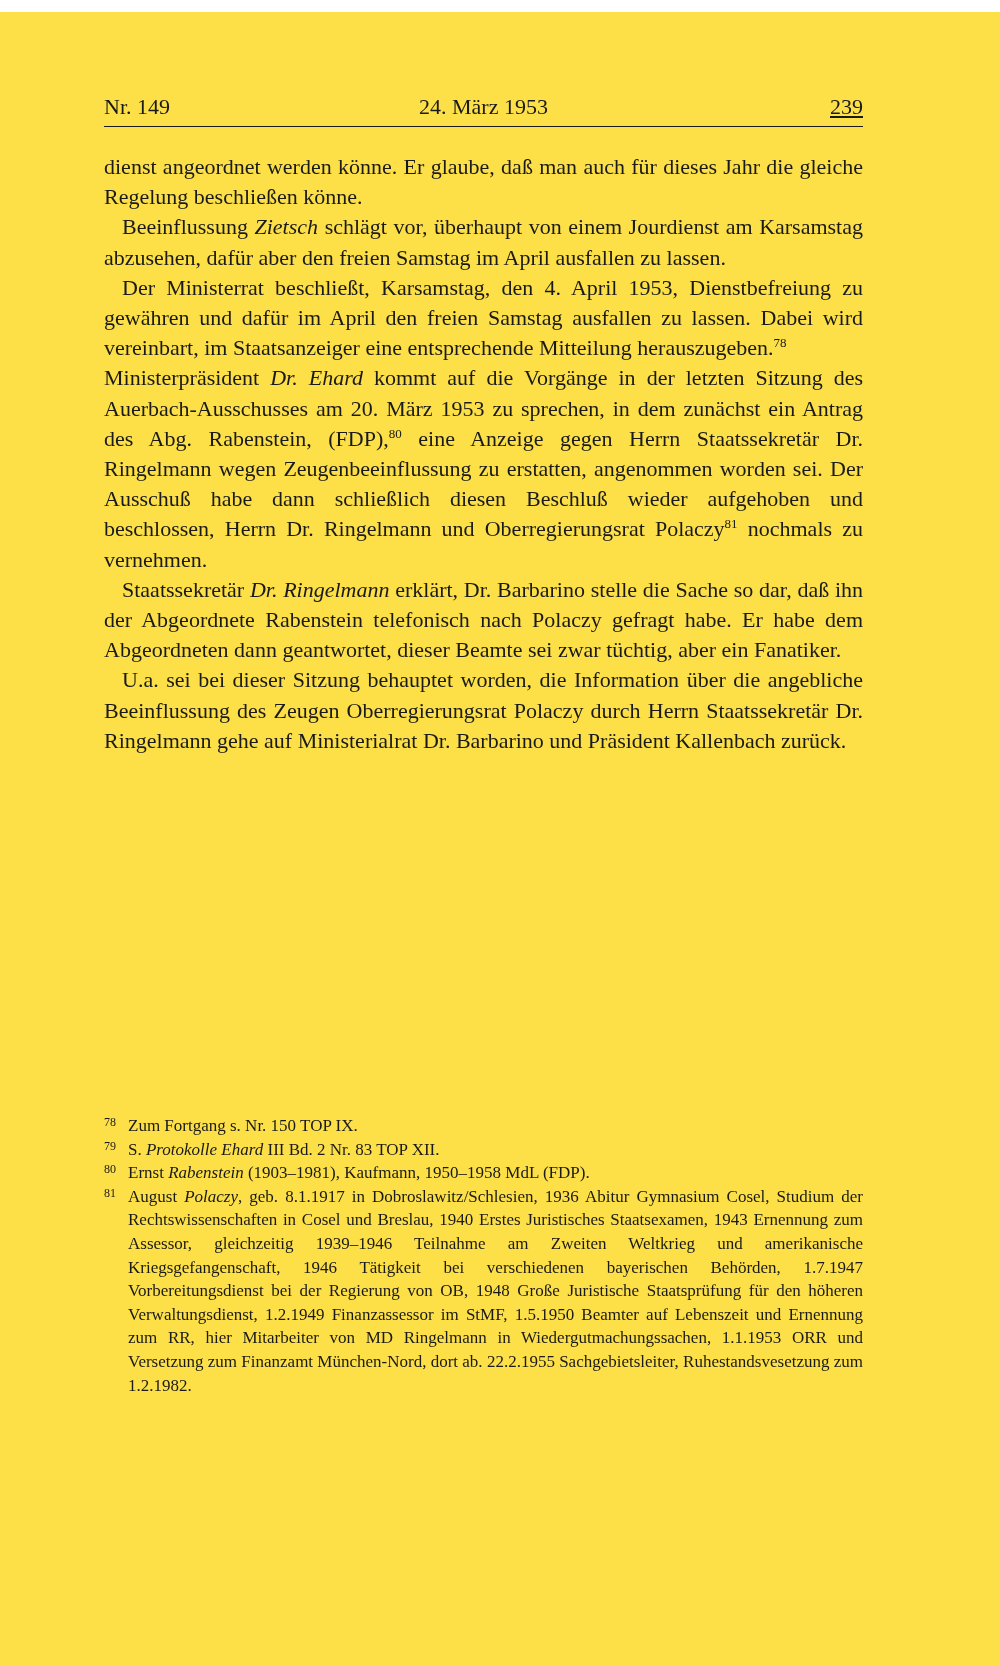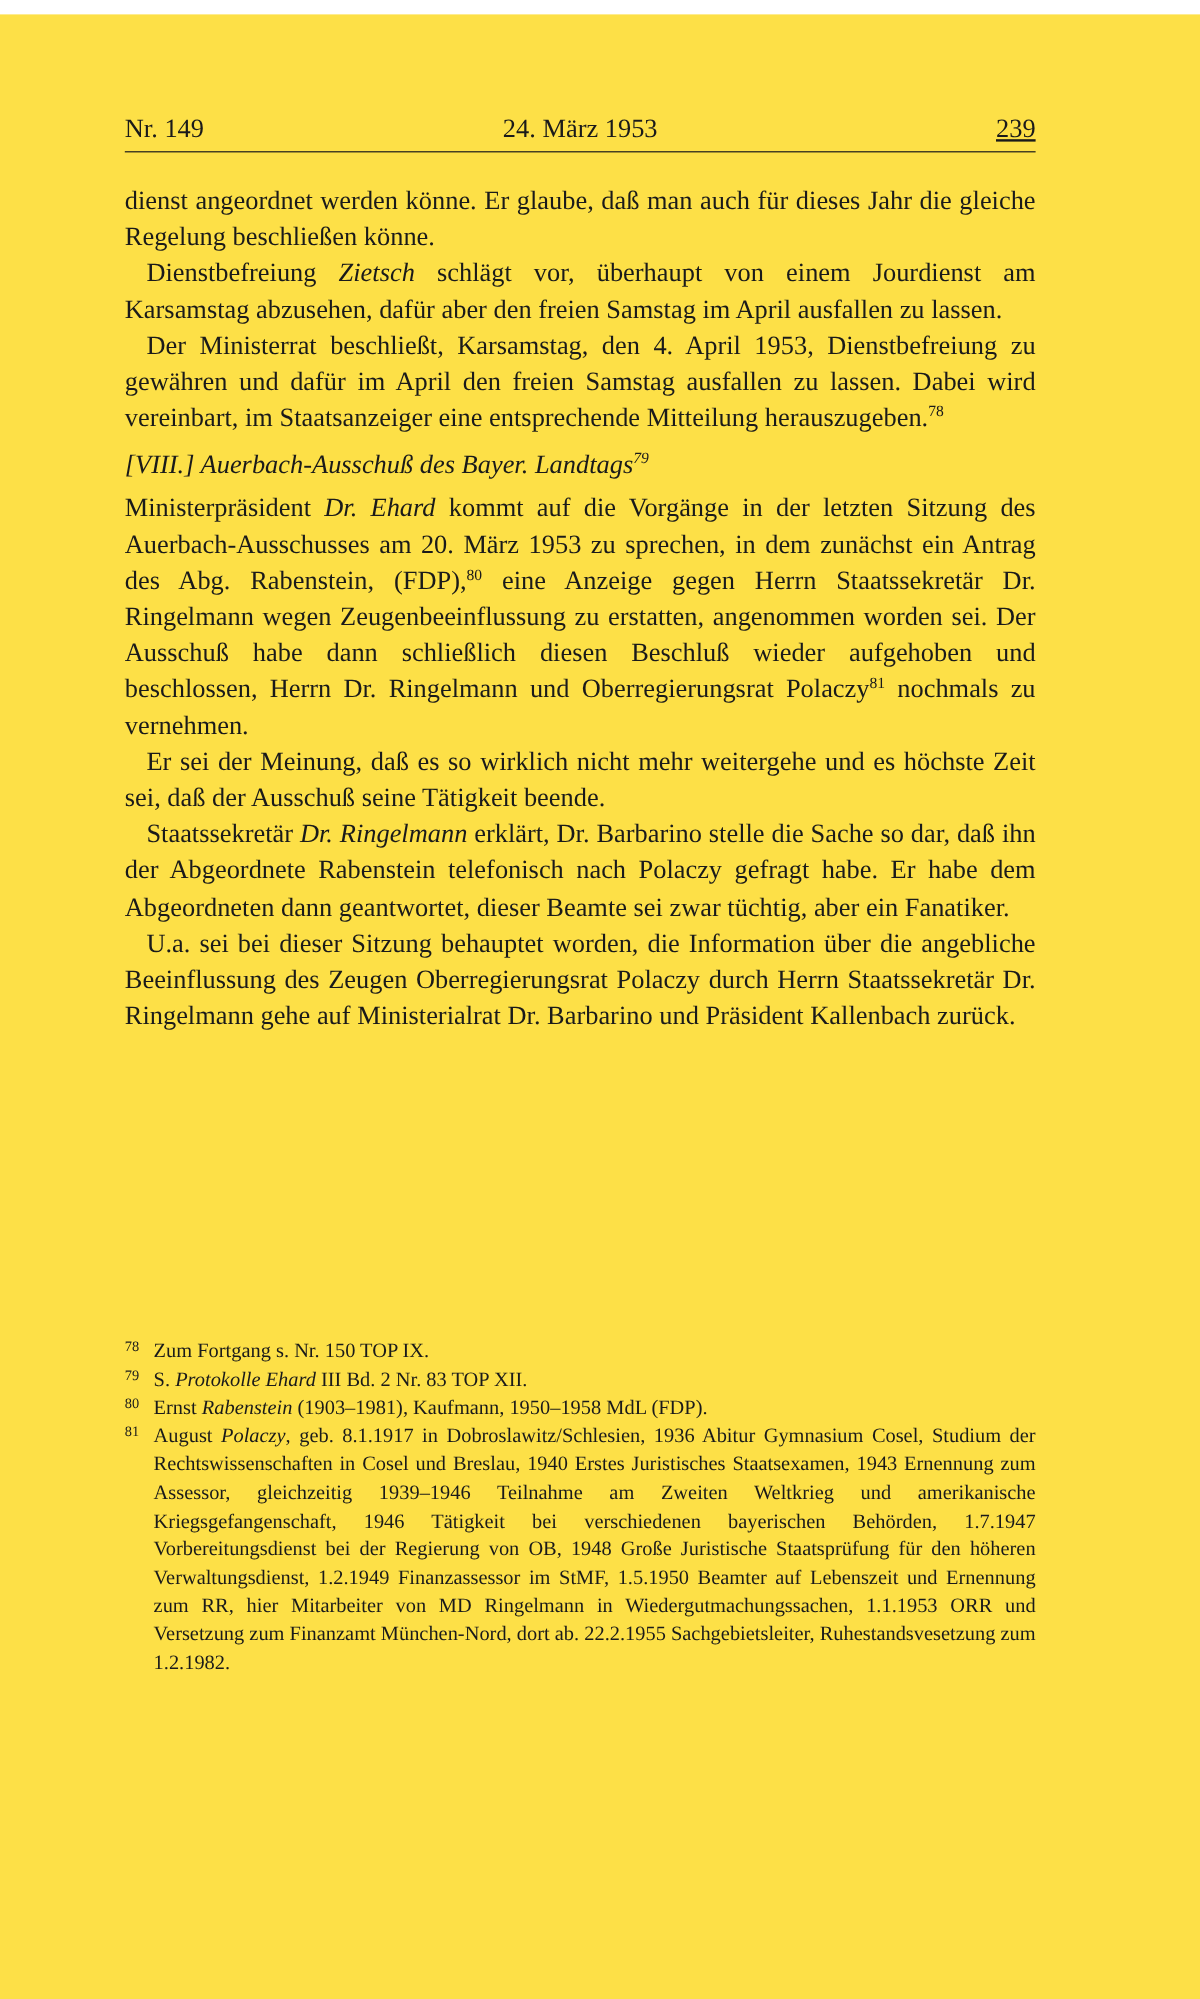--- a/index.html
+++ b/index.html
@@ -45,29 +45,27 @@
 
   <div class="running-head">
     <span class="left">Nr. 149</span>
     <span class="center">24. März 1953</span>
     <span class="right">239</span>
   </div>
 
   <div class="body-text">
     <p>dienst angeordnet werden könne. Er glaube, daß man auch für dieses Jahr die gleiche Regelung beschließen könne.</p>
 
-    <p class="indent"><span>Dienstbefreiung </span><em>Zietsch</em><span> schlägt vor, überhaupt von einem Jourdienst am Karsamstag abzusehen, dafür aber den freien Samstag im April ausfallen zu lassen.</span></p>
+    <p class="indent"><span>Beeinflussung </span><em>Zietsch</em><span> schlägt vor, überhaupt von einem Jourdienst am Karsamstag abzusehen, dafür aber den freien Samstag im April ausfallen zu lassen.</span></p>
 
     <p class="indent"><span>Der Ministerrat beschließt, Karsamstag, den 4. April 1953, Dienstbefreiung zu gewähren und dafür im April den freien Samstag ausfallen zu lassen. Dabei wird vereinbart, im Staatsanzeiger eine entsprechende Mitteilung herauszugeben.</span><sup>78</sup></p>
 
-    <div class="section-heading"><span class="num">[VIII.]</span><span> Auerbach-Ausschuß des Bayer. Landtags</span><sup>79</sup></div>
 
     <p><span>Ministerpräsident </span><em>Dr. Ehard</em><span> kommt auf die Vorgänge in der letzten Sitzung des Auerbach-Ausschusses am 20. März 1953 zu sprechen, in dem zunächst ein Antrag des Abg. Rabenstein, (FDP),</span><sup>80</sup><span> eine Anzeige gegen Herrn Staatssekretär Dr. Ringelmann wegen Zeugenbeeinflussung zu erstatten, angenommen worden sei. Der Ausschuß habe dann schließlich diesen Beschluß wieder aufgehoben und beschlossen, Herrn Dr. Ringelmann und Oberregierungsrat Polaczy</span><sup>81</sup><span> nochmals zu vernehmen.</span></p>
 
-    <p class="indent">Er sei der Meinung, daß es so wirklich nicht mehr weitergehe und es höchste Zeit sei, daß der Ausschuß seine Tätigkeit beende.</p>
 
     <p class="indent"><span>Staatssekretär </span><em>Dr. Ringelmann</em><span> erklärt, Dr. Barbarino stelle die Sache so dar, daß ihn der Abgeordnete Rabenstein telefonisch nach Polaczy gefragt habe. Er habe dem Abgeordneten dann geantwortet, dieser Beamte sei zwar tüchtig, aber ein Fanatiker.</span></p>
 
     <p class="indent">U.a. sei bei dieser Sitzung behauptet worden, die Information über die angebliche Beeinflussung des Zeugen Oberregierungsrat Polaczy durch Herrn Staatssekretär Dr. Ringelmann gehe auf Ministerialrat Dr. Barbarino und Präsident Kallenbach zurück.</p>
 
   </div>
 
   <div class="footnotes">
     <p class="fn"><span class="fn-num">78</span><span>Zum Fortgang s. Nr. 150 TOP IX.</span><em></em><span></span></p>
     <p class="fn"><span class="fn-num">79</span><span>S. </span><em>Protokolle Ehard</em><span> III Bd. 2 Nr. 83 TOP XII.</span></p>

